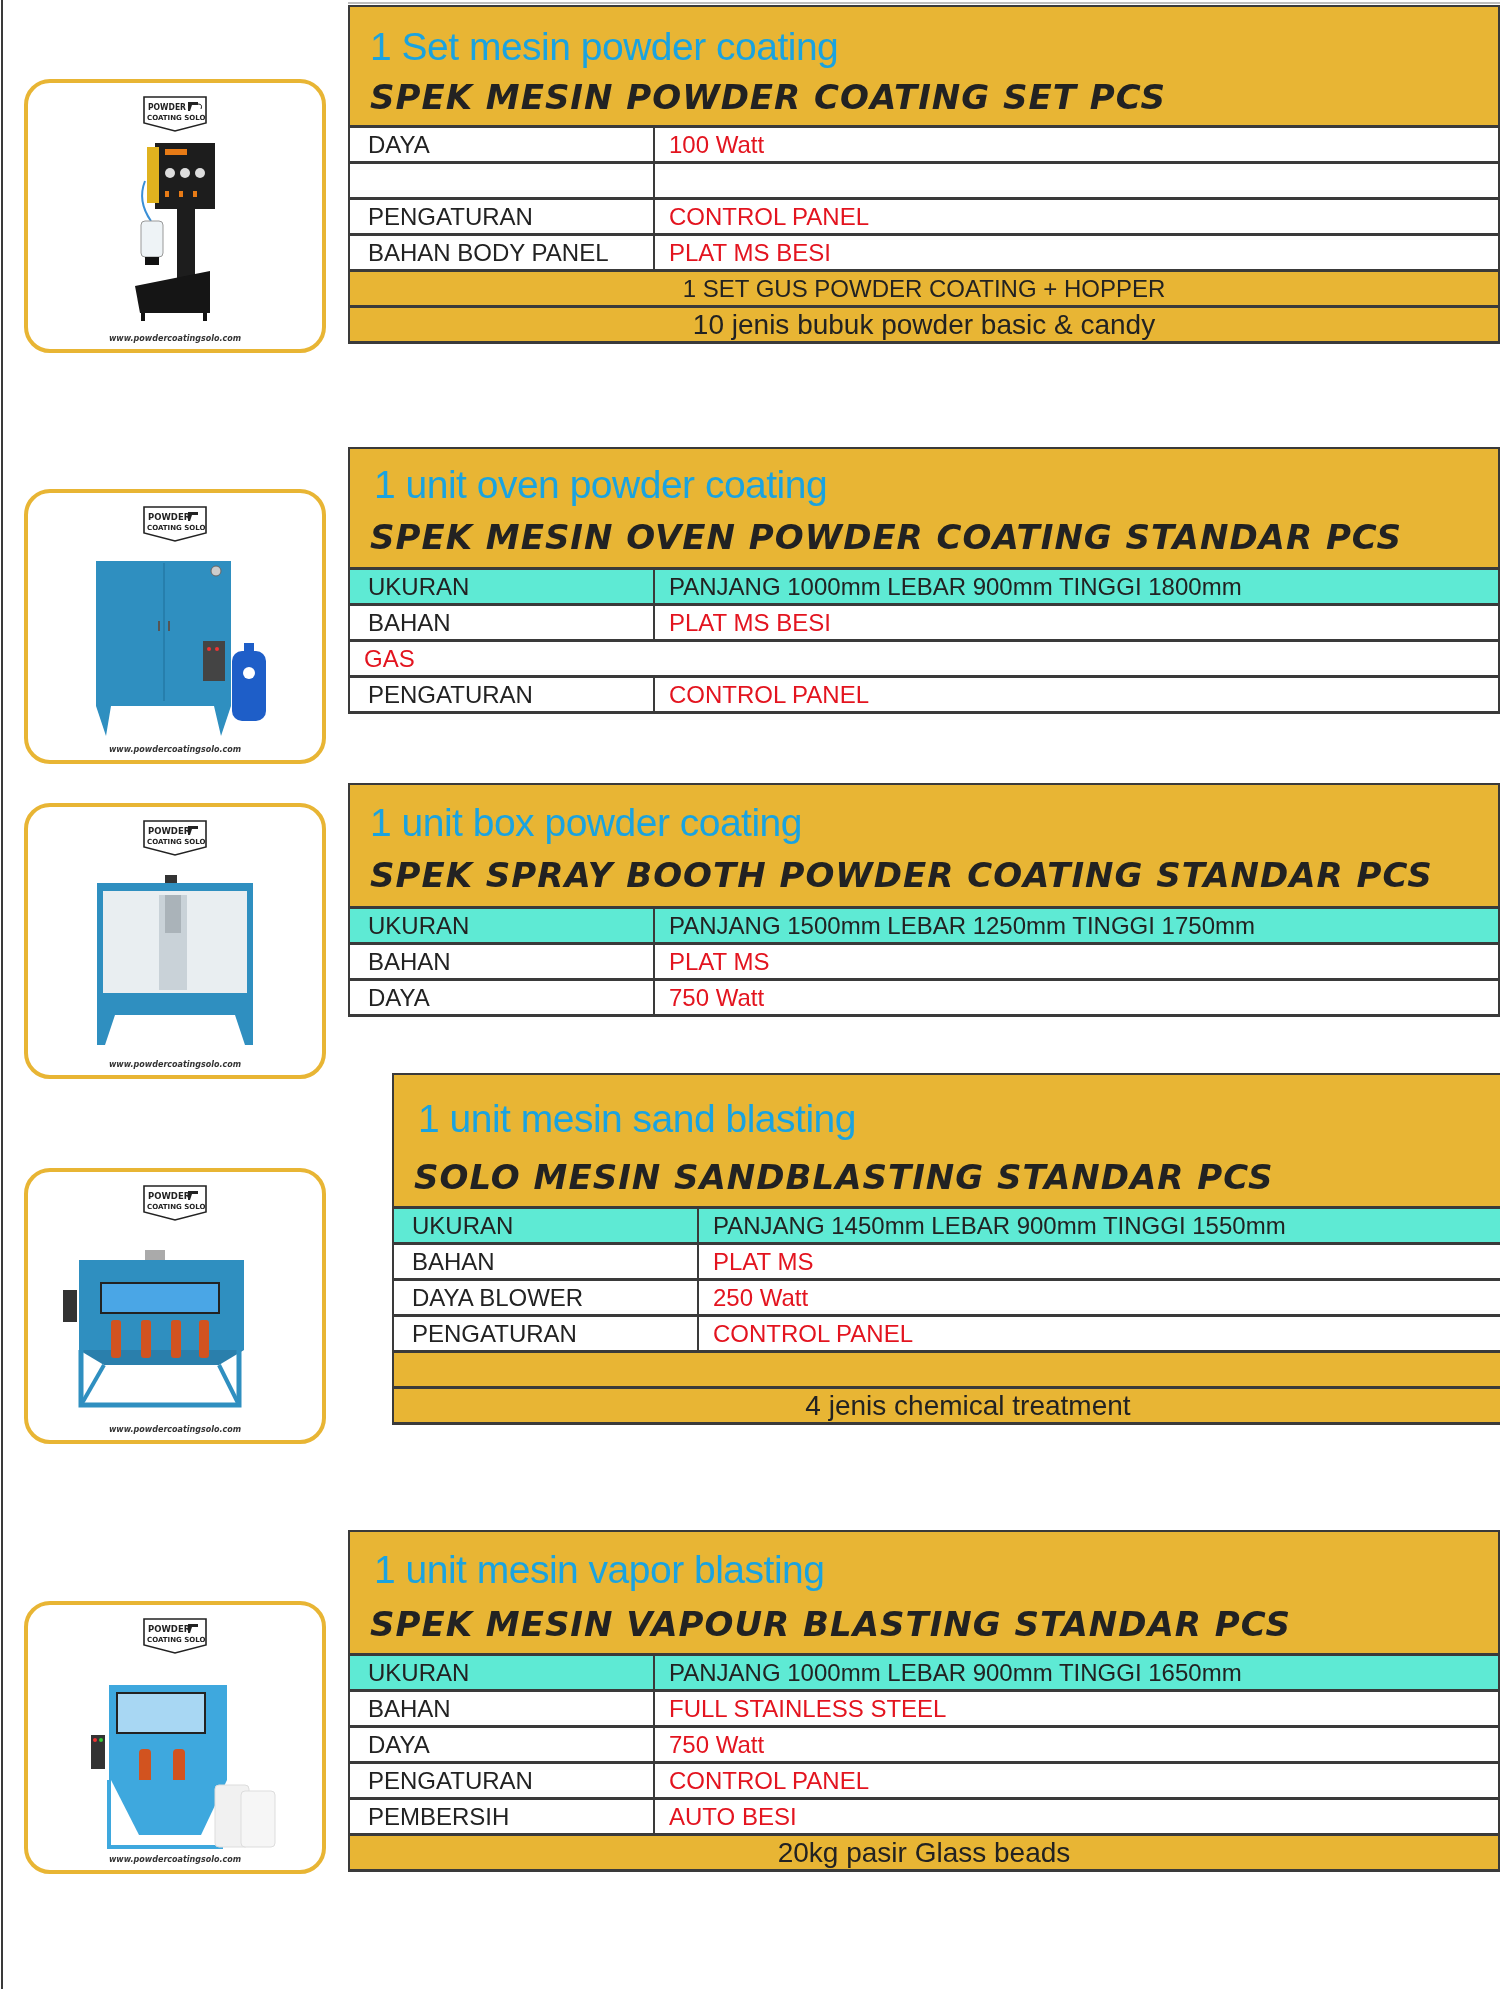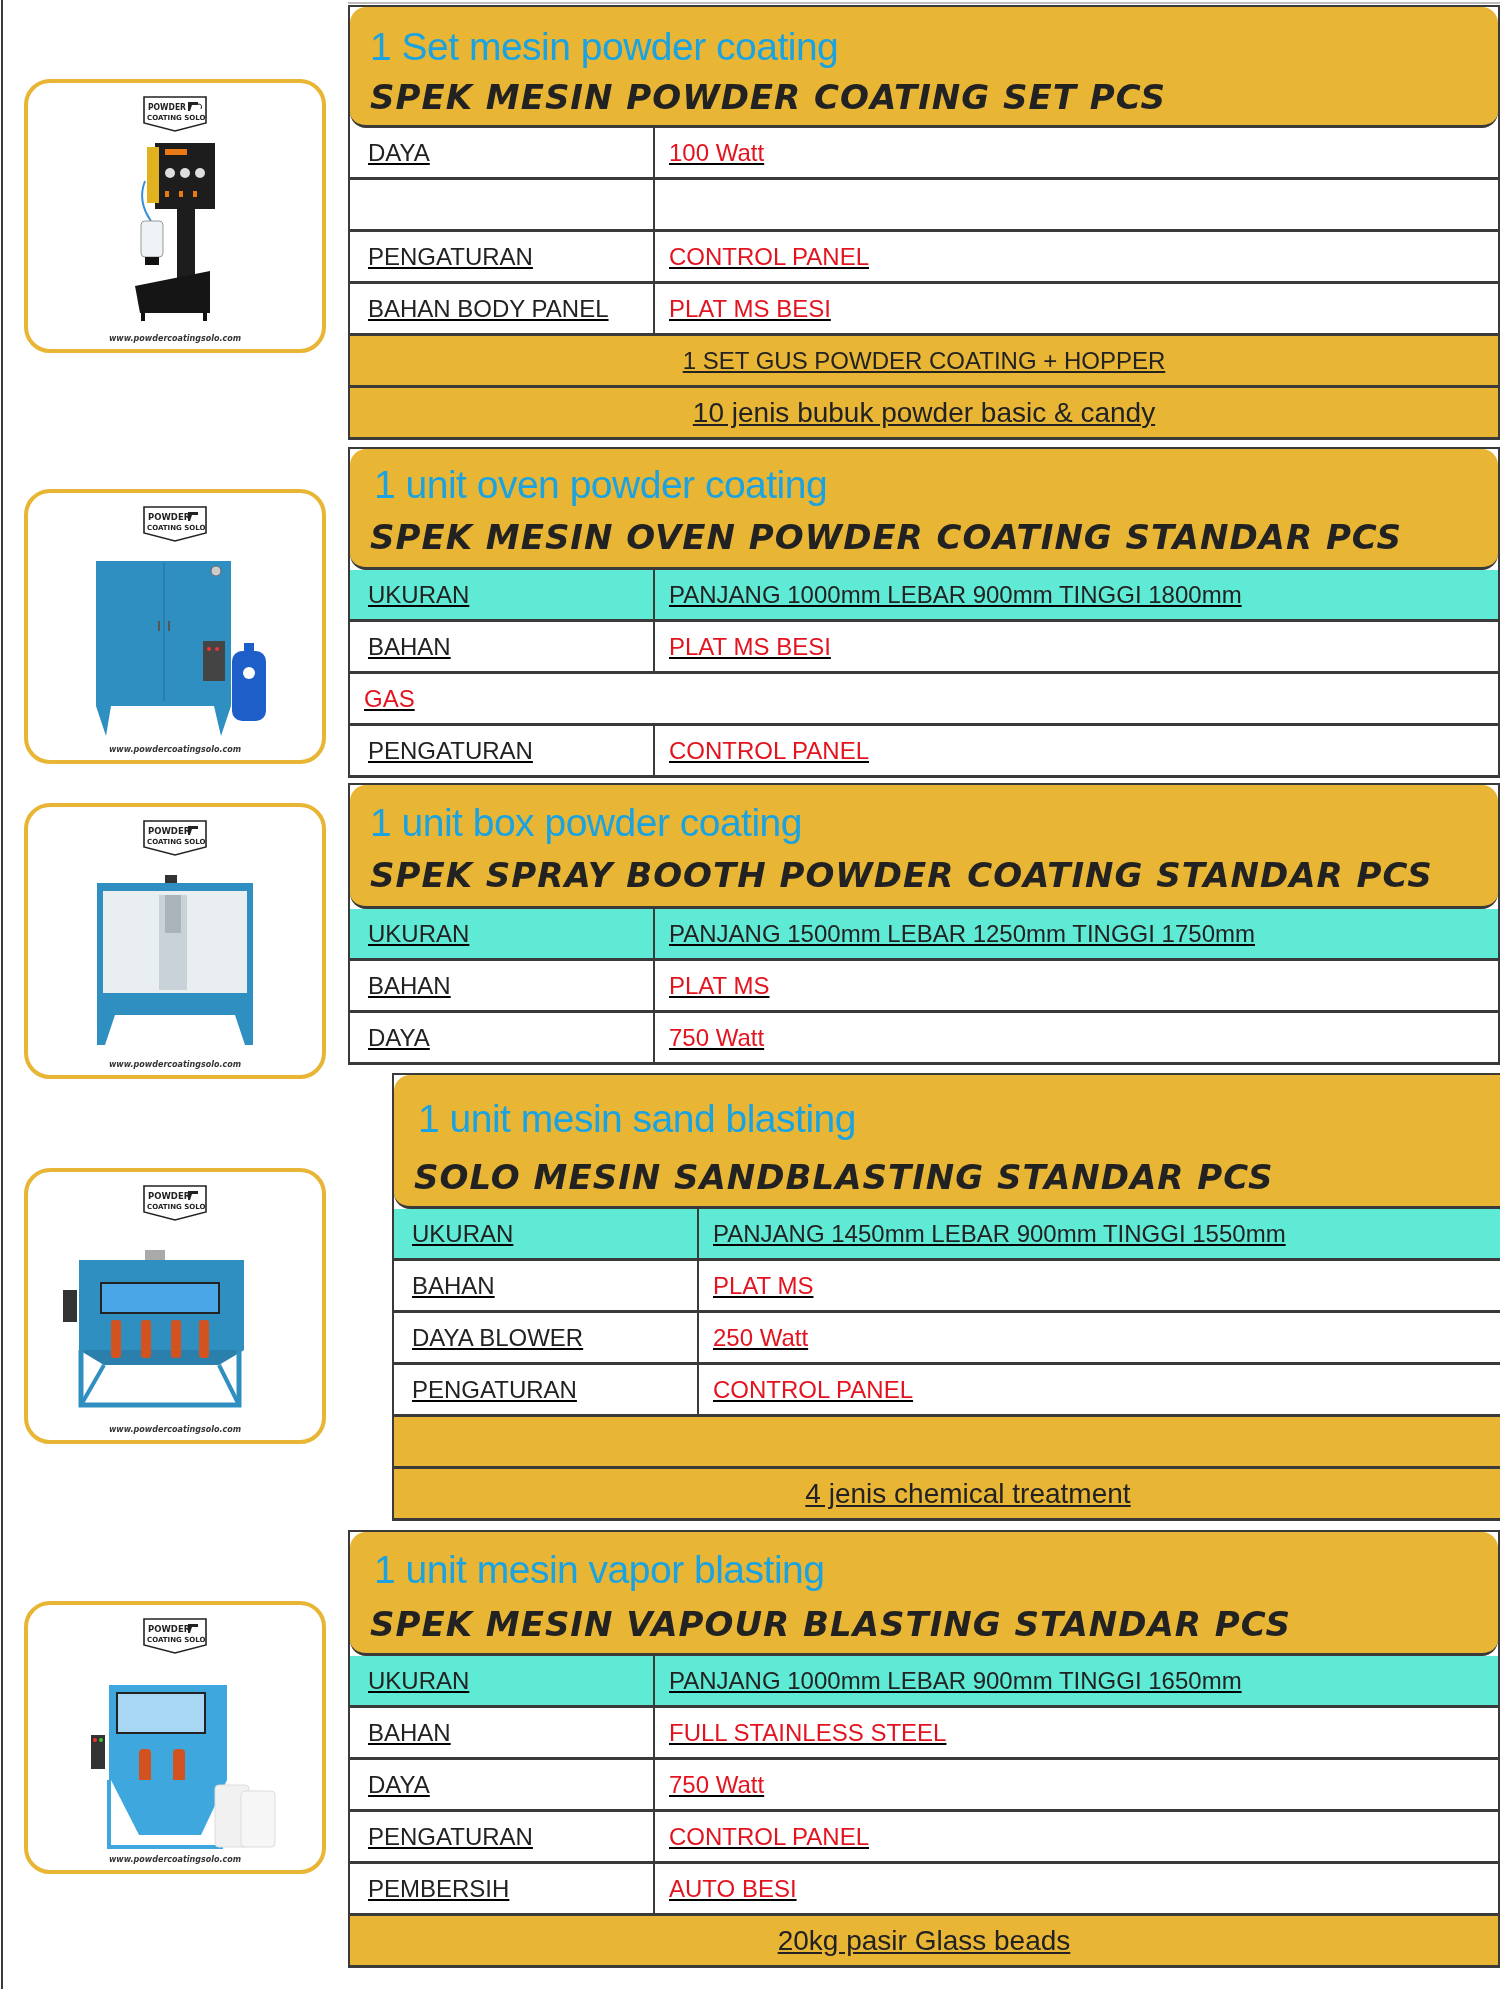--- a/index.html
+++ b/index.html
@@ -7,25 +7,25 @@
   body { position: relative; font-family: "Liberation Sans", sans-serif; }
   .page-border { position: absolute; left: 1px; top: 0; width: 2px; height: 1989px; background: #3a3a3a; }
   .top-line { position: absolute; left: 348px; top: 2px; width: 1152px; height: 2px; background: #bdbdbd; }
 
   .card { position: absolute; left: 24px; width: 302px; border: 4px solid #E8B534; border-radius: 26px; background: #fff; overflow: hidden; }
   .card .logo { position: absolute; left: 50%; transform: translateX(-50%); top: 12px; width: 66px; height: 38px; }
   .card .url { position: absolute; left: 0; right: 0; bottom: 6px; text-align: center; font-family: "DejaVu Sans", sans-serif; font-style: italic; font-weight: bold; font-size: 8px; color: #333; }
   .card svg.machine { position: absolute; left: 50%; transform: translateX(-50%); }
 
   .section { position: absolute; left: 348px; width: 1152px; border: 2px solid #3a3a3a; border-bottom: none; background: #fff; }
-  .sec-head { background: #E8B534; border-bottom: 3px solid #3a3a3a; padding-left: 20px; position: relative; border-radius: 16px; }
+  .sec-head { background: #E8B534; border-bottom: 3px solid #3a3a3a; padding-left: 20px; position: relative; }
   .sec-title { color: #1AA3E0; font-size: 39px; letter-spacing: -0.5px; position: absolute; left: 20px; }
   .sec-sub { color: #222; font-size: 34px; font-weight: bold; font-style: italic; letter-spacing: 1px; position: absolute; left: 20px; font-family: "DejaVu Sans", sans-serif; }
 
-  .row { display: flex; height: 52px; border-bottom: 3px solid #3a3a3a; align-items: center; text-decoration: underline; }
+  .row { display: flex; height: 36px; border-bottom: 3px solid #3a3a3a; align-items: center; }
   .row.blue { background: #5eead4; }
   .row .k { width: 305px; height: 100%; border-right: 2px solid #3a3a3a; display: flex; align-items: center; padding-left: 18px; font-size: 24px; color: #222; }
   .row .v { flex: 1; height: 100%; display: flex; align-items: center; padding-left: 14px; font-size: 24px; color: #E3141F; }
   .row.blue .v { color: #222; }
   .row.full { background: #E8B534; justify-content: center; font-size: 24px; color: #222; }
   .row.full.big { font-size: 28px; }
 </style>
 </head>
 <body>
 

